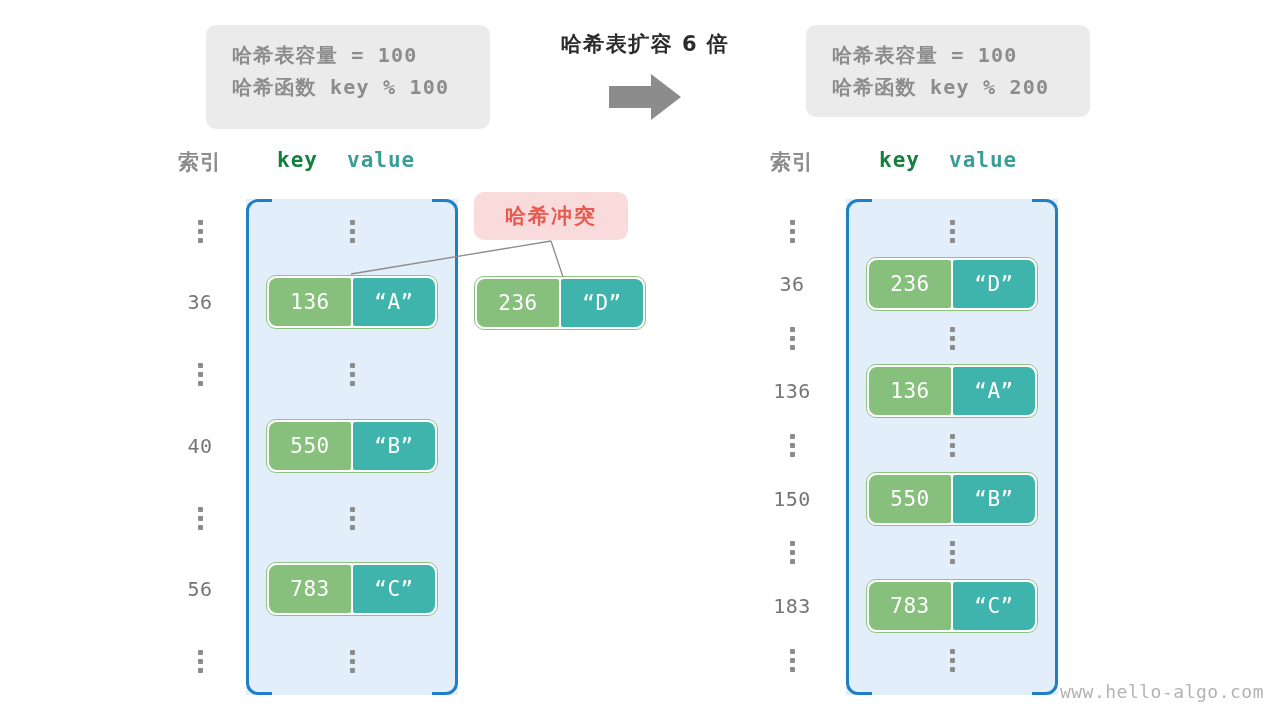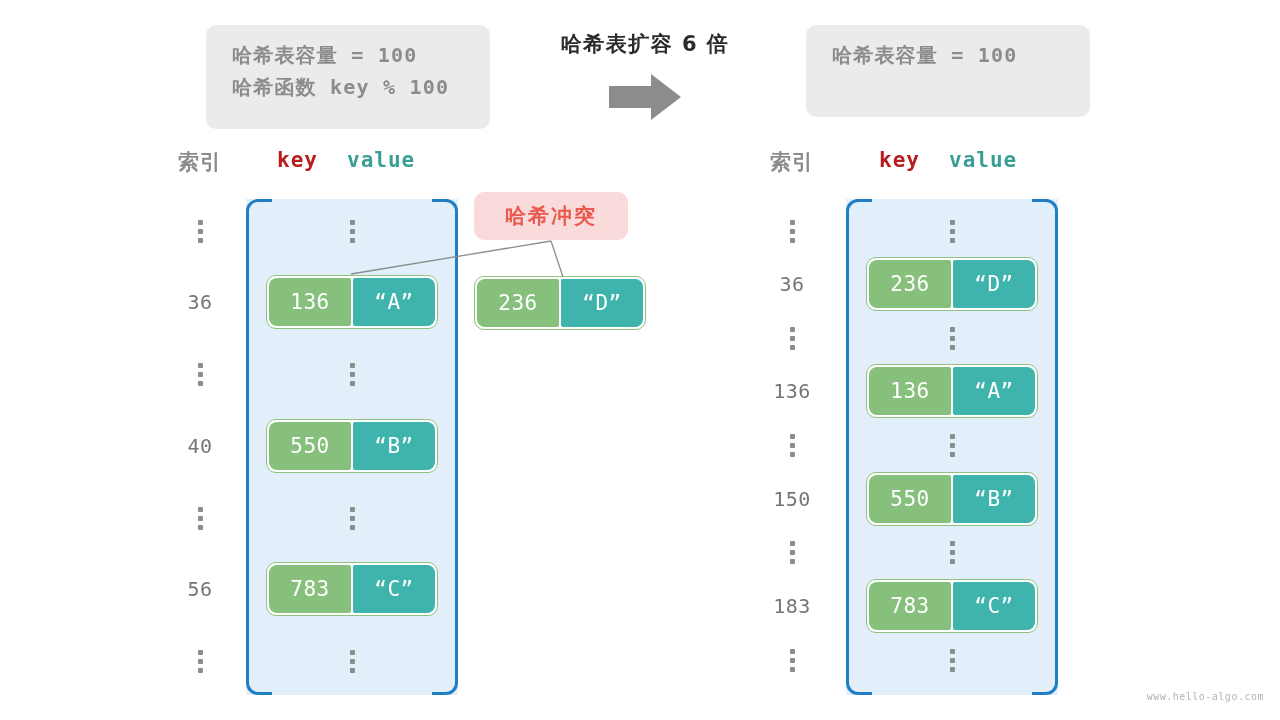--- a/index.html
+++ b/index.html
@@ -63,21 +63,21 @@
   
   .col-head {
     position: absolute;
     font-family: "DejaVu Sans Mono", "Liberation Mono", monospace;
     font-size: 21px;
     font-weight: bold;
     letter-spacing: 1px;
     white-space: pre;
   }
   .head-index { color: #8c8c8c; }
-  .head-key   { color: #b91c1c; }
+  .head-key   { color: #15803d; }
   .head-value { color: #3a9e96; text-align: right; }
 
   
   .table-box {
     position: absolute;
     background: #e2eefa;
   }
   .table-box .bracket {
     position: absolute;
     inset: 0;
@@ -173,21 +173,21 @@
     height: 720px;
     pointer-events: none;
   }
 
   
   #watermark {
     position: absolute;
     right: 16px;
     bottom: 18px;
     font-family: "DejaVu Sans Mono", "Liberation Mono", monospace;
-    font-size: 10px;
+    font-size: 18px;
     color: #b3b3b3;
     letter-spacing: 0.5px;
   }
 </style>
 </head>
 <body>
 
 <div id="stage">
 
   <div class="info-box" id="info-left">
@@ -197,20 +197,21 @@
 
   <div id="expand-caption">哈希表扩容 6 倍</div>
   <div id="arrow-wrap">
     <svg width="76" height="50" viewBox="0 0 76 50" aria-hidden="true">
       <polygon points="2,14 44,14 44,2 74,25 44,48 44,36 2,36" fill="#8c8c8c"></polygon>
     </svg>
   </div>
 
   <div class="info-box" id="info-right">
     <div class="info-line">哈希表容量 = 100</div>
+    <div class="info-line">哈希函数 key % 200</div>
   </div>
 
   <div class="col-head head-index" style="left:165px; top:148px; width:70px; text-align:center;">索引</div>
   <div class="col-head head-key" style="left:277px; top:148px;">key</div>
   <div class="col-head head-value" style="left:347px; top:148px;">value</div>
 
   <div class="table-box" id="left-table-box" style="left:246px; top:199px; width:212px; height:496px;">
     <svg class="bracket" viewBox="0 0 212 496" preserveAspectRatio="none" aria-hidden="true">
       <path d="M 26 1.5 L 12 1.5 A 10.5 10.5 0 0 0 1.5 12 L 1.5 484 A 10.5 10.5 0 0 0 12 494.5 L 26 494.5" fill="none" stroke="#1f7fc4" stroke-width="3"></path>
       <path d="M 186 1.5 L 200 1.5 A 10.5 10.5 0 0 1 210.5 12 L 210.5 484 A 10.5 10.5 0 0 1 200 494.5 L 186 494.5" fill="none" stroke="#1f7fc4" stroke-width="3"></path>

